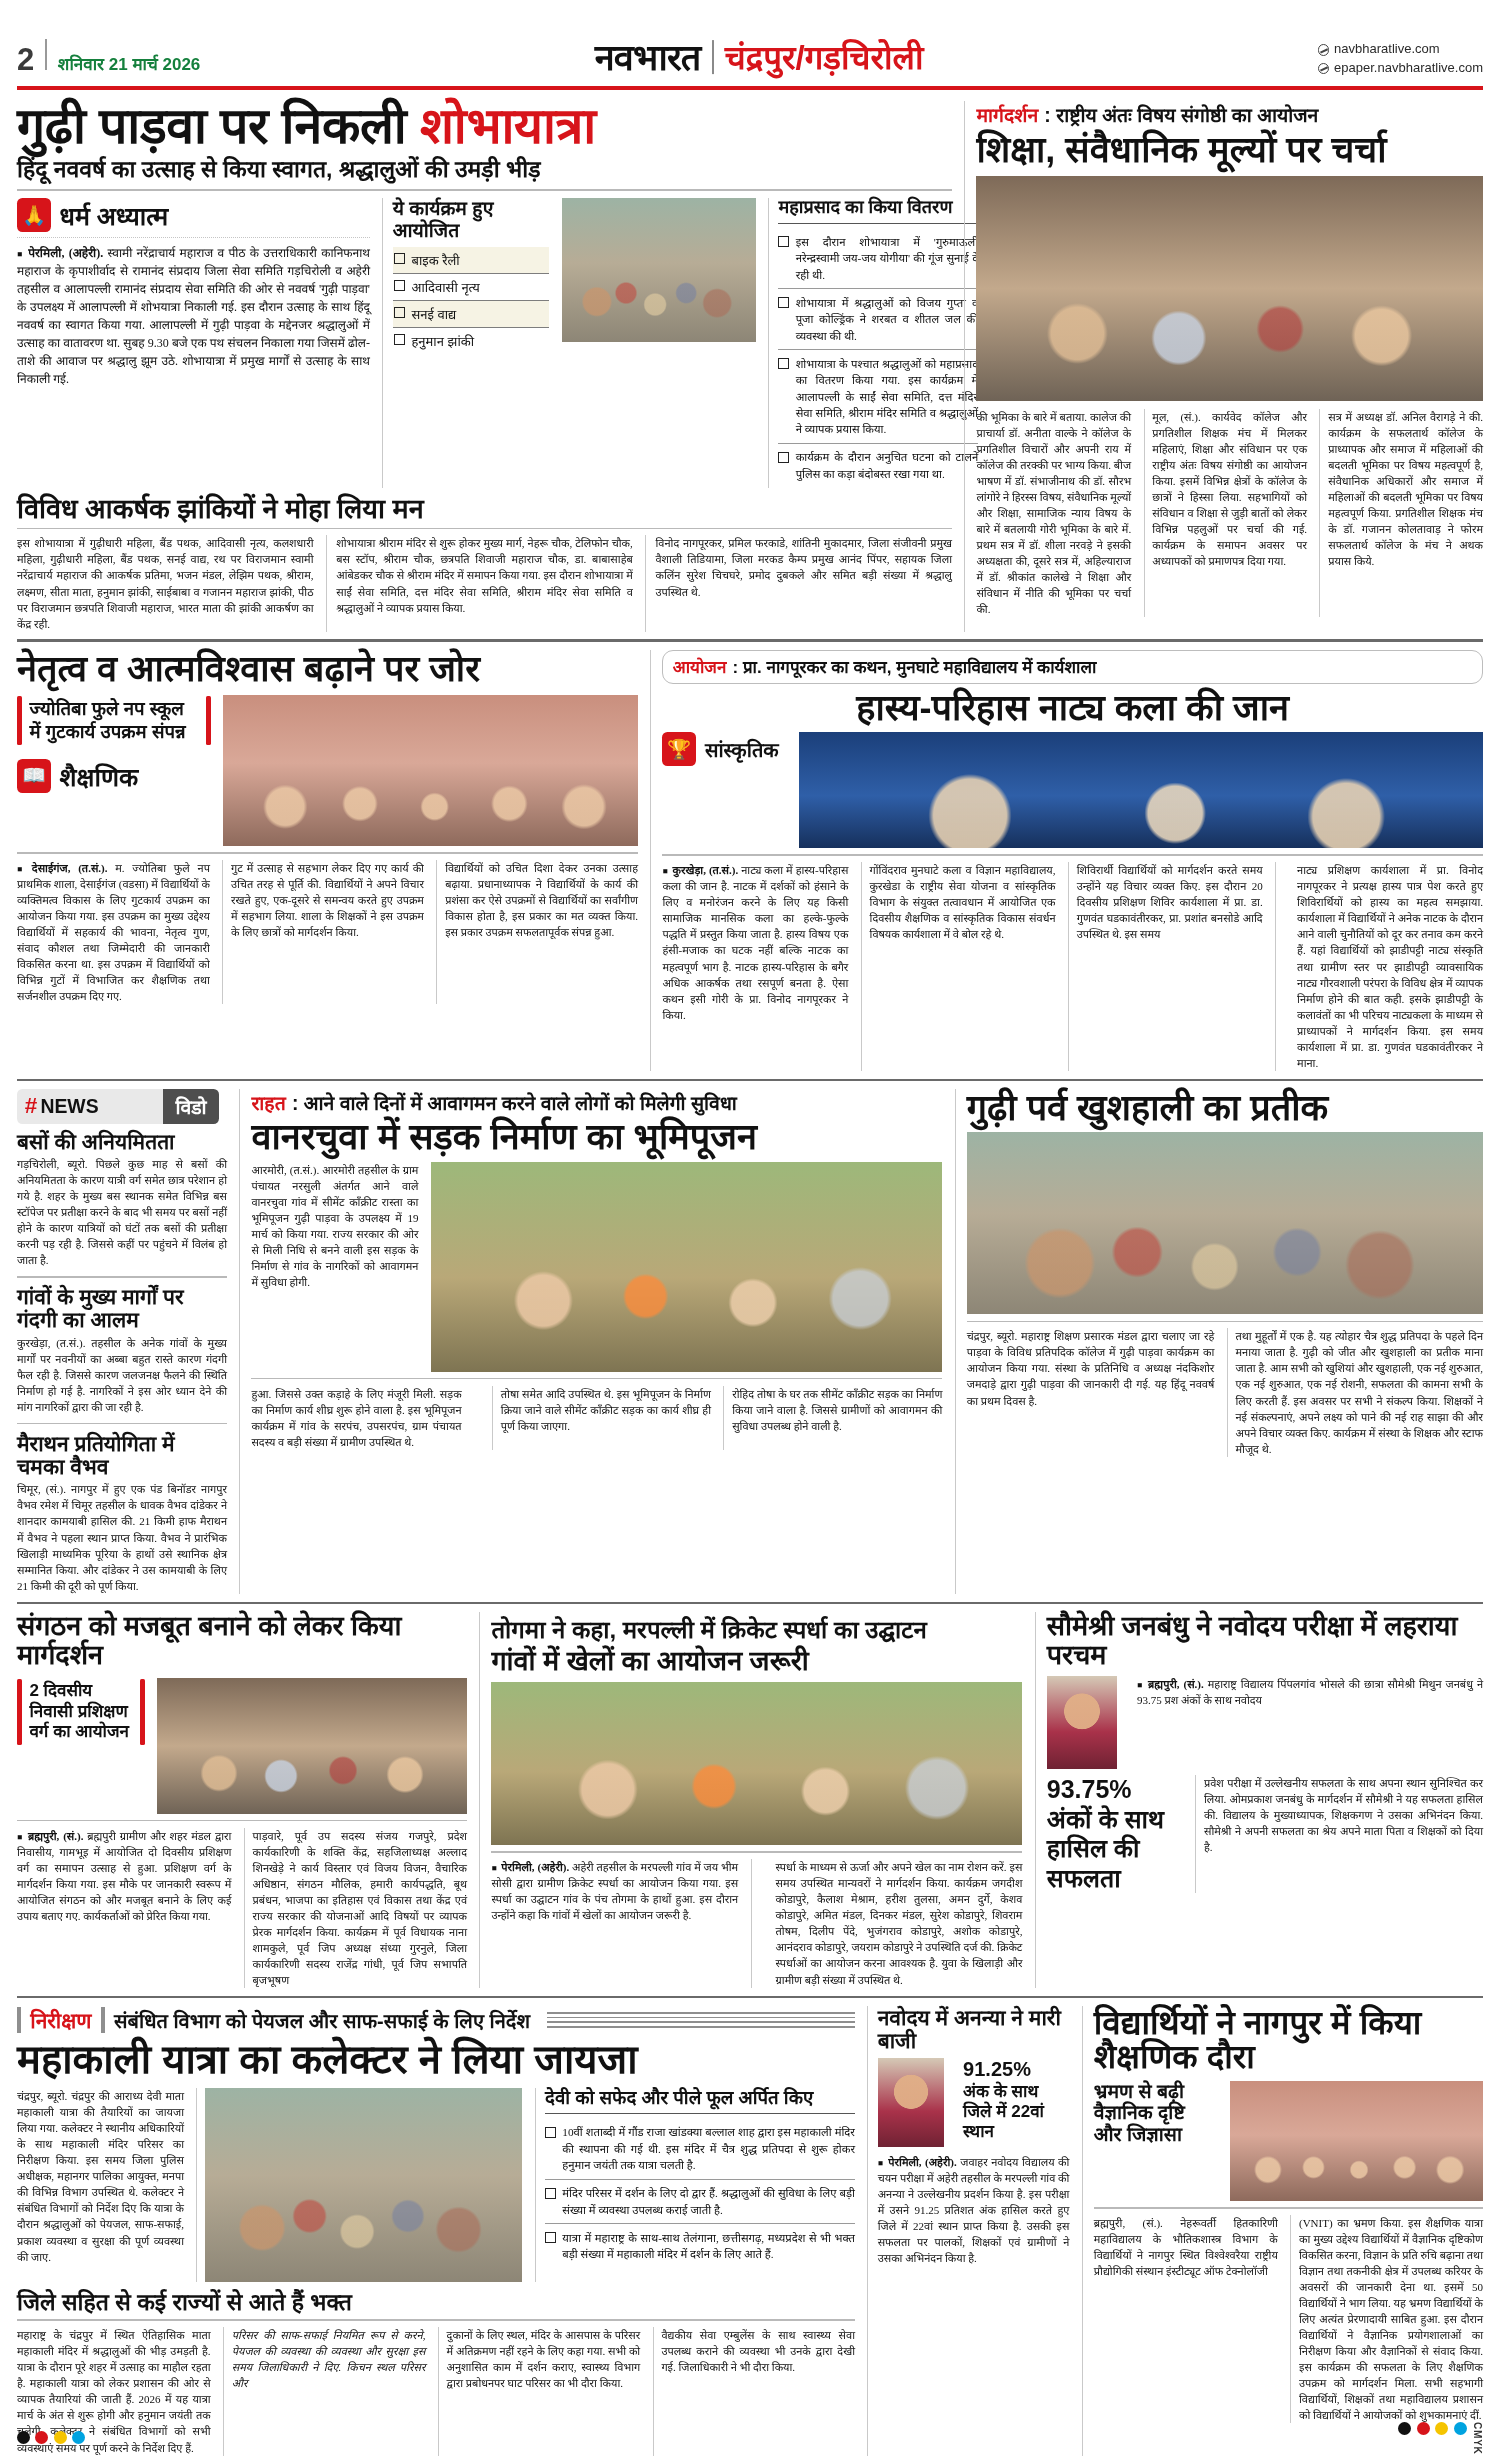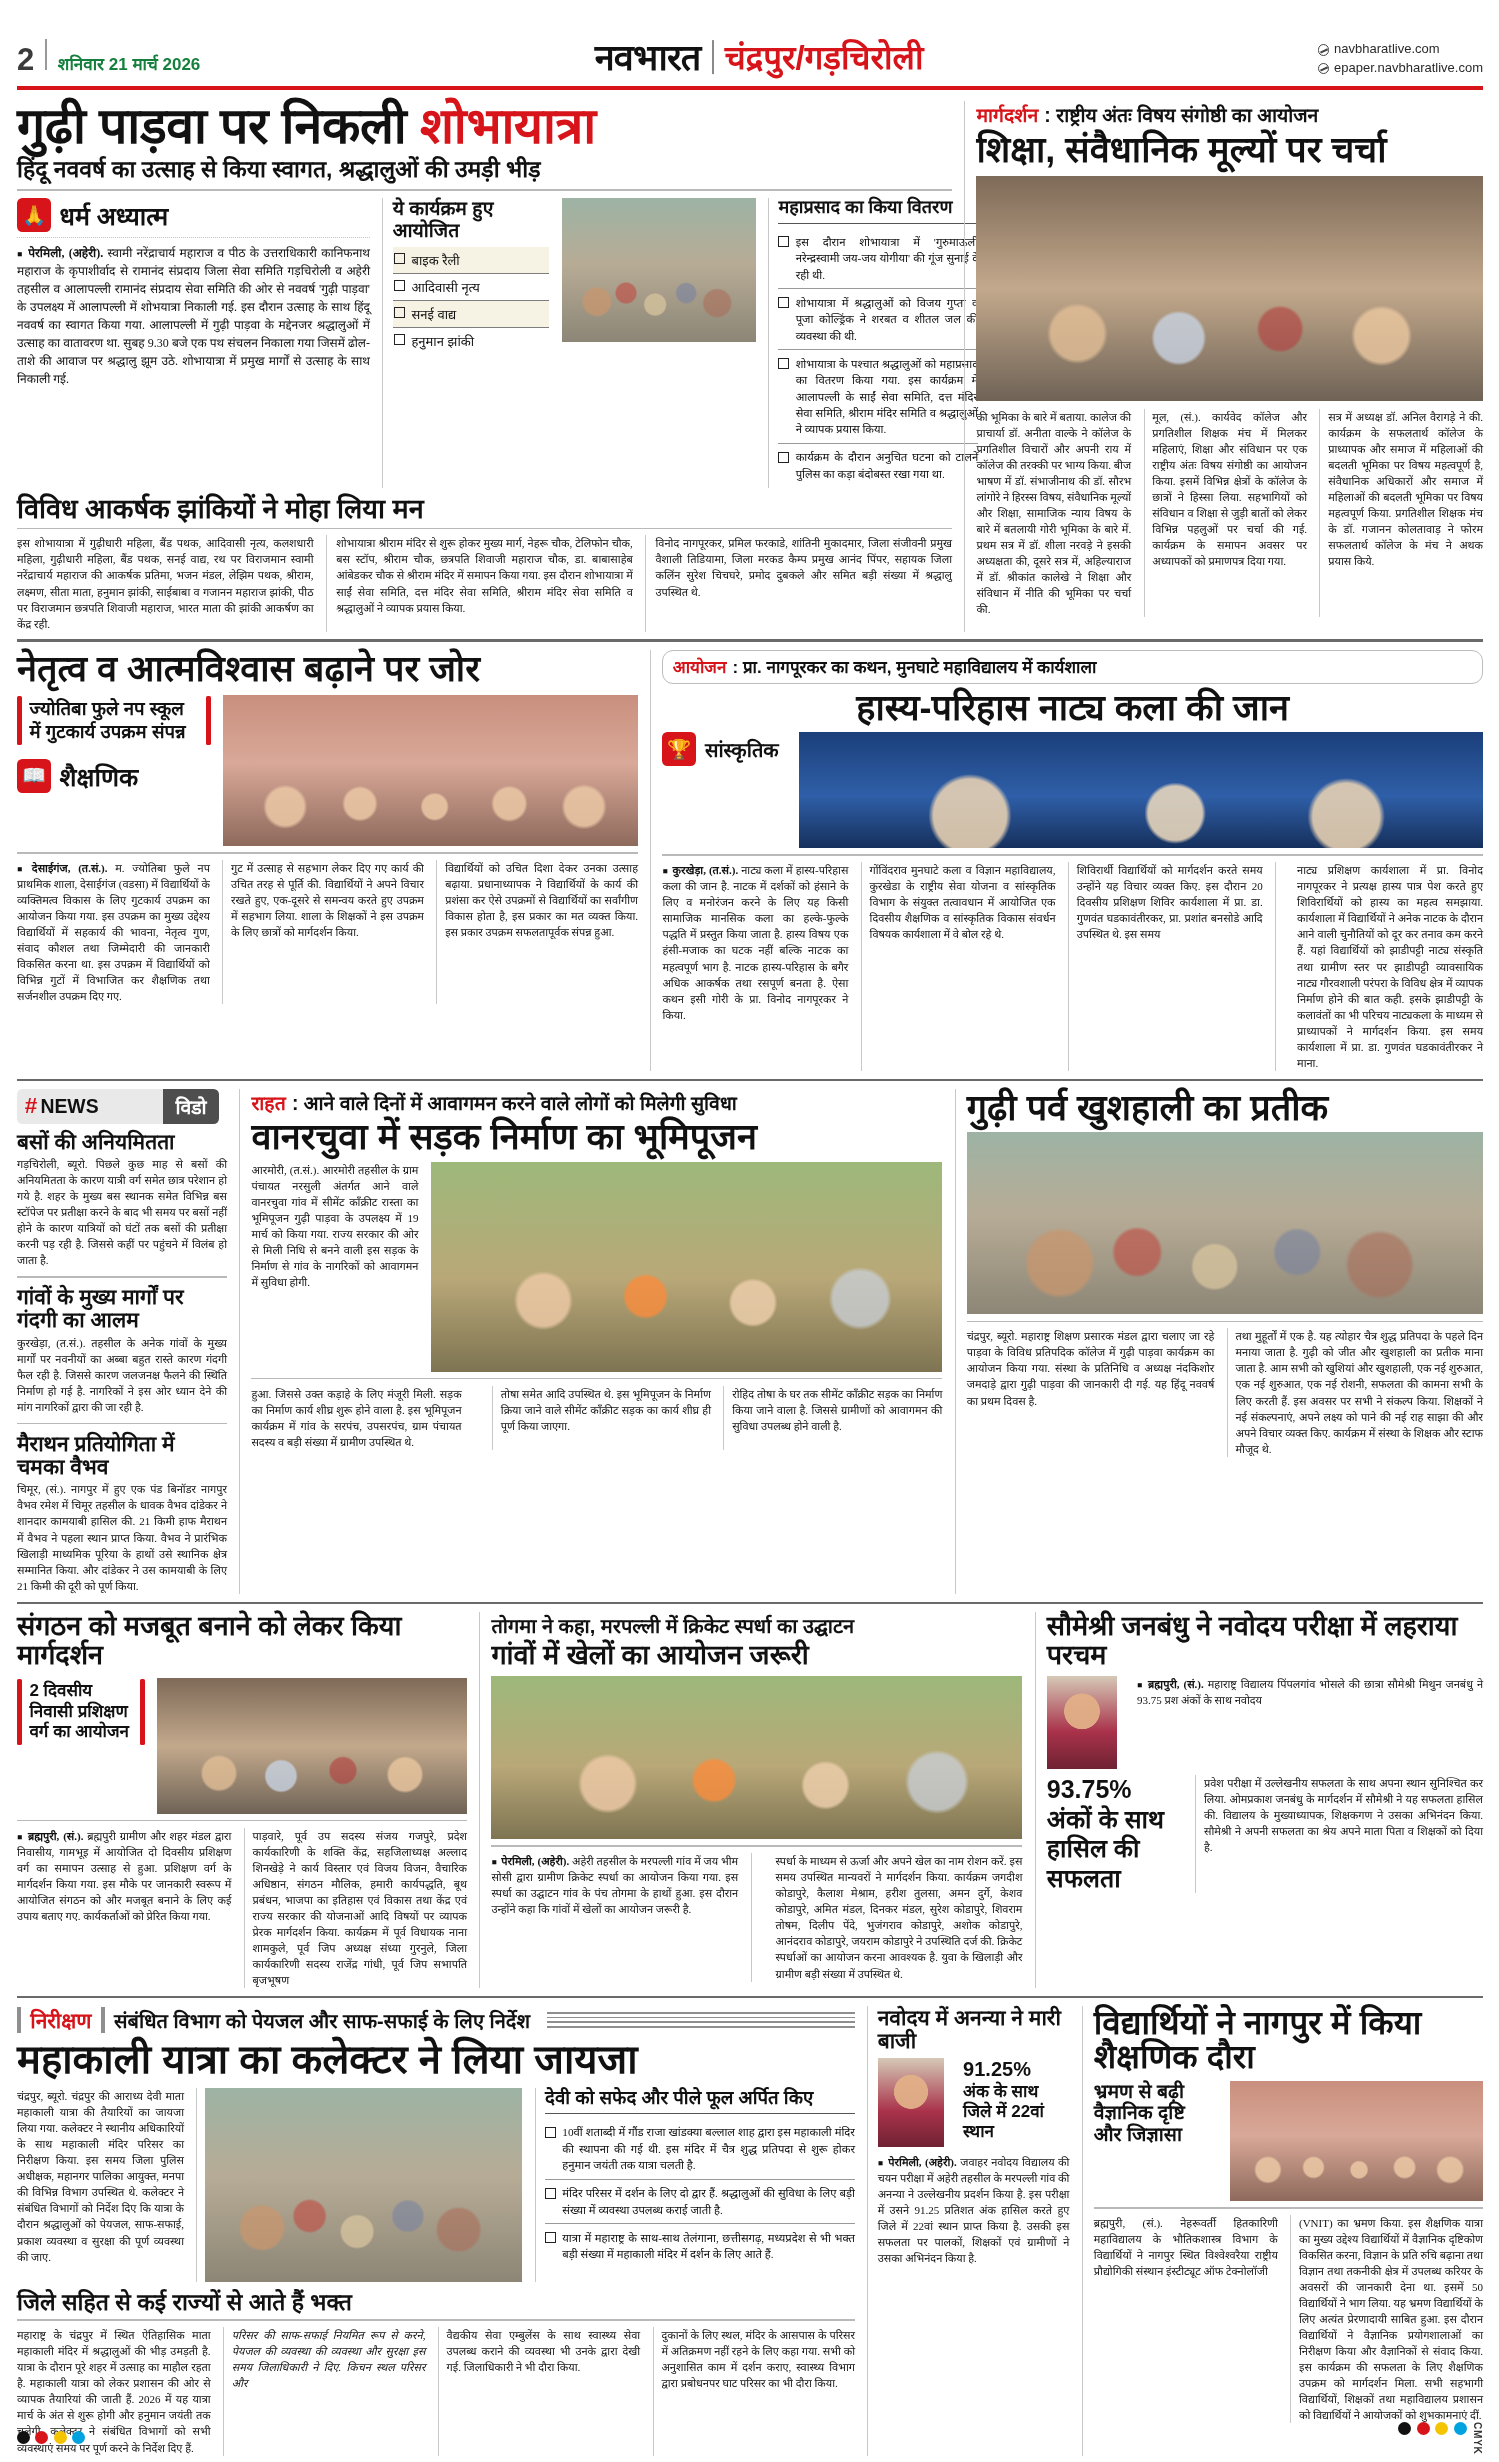--- a/index.html
+++ b/index.html
@@ -444,21 +444,21 @@
           <p class="body-txt sm"><span class="lead" style="font-weight:700;">ब्रह्मपुरी, (सं.).</span> <span>ब्रह्मपुरी ग्रामीण और शहर मंडल द्वारा निवासीय, गामभूइ में आयोजित दो दिवसीय प्रशिक्षण वर्ग का समापन उत्साह से हुआ. प्रशिक्षण वर्ग के मार्गदर्शन किया गया. इस मौके पर जानकारी स्वरूप में आयोजित संगठन को और मजबूत बनाने के लिए कई उपाय बताए गए. कार्यकर्ताओं को प्रेरित किया गया.</span></p>
         </div>
         <div class="col colrule" style="padding-left:7.8px;">
             <p class="body-txt sm">पाड़वारे, पूर्व उप सदस्य संजय गजपुरे, प्रदेश कार्यकारिणी के शक्ति केंद्र, सहजिलाध्यक्ष अल्लाद शिनखेड़े ने कार्य विस्तार एवं विजय विजन, वैचारिक अधिष्ठान, संगठन मौलिक, हमारी कार्यपद्धति, बूथ प्रबंधन, भाजपा का इतिहास एवं विकास तथा केंद्र एवं राज्य सरकार की योजनाओं आदि विषयों पर व्यापक प्रेरक मार्गदर्शन किया. कार्यक्रम में पूर्व विधायक नाना शामकुले, पूर्व जिप अध्यक्ष संध्या गुरनुले, जिला कार्यकारिणी सदस्य राजेंद्र गांधी, पूर्व जिप सभापति बृजभूषण</p>
           </div>
       </div>
     </div>
 
     <div style="width:543px; flex:none;" class="colrule">
       <div style="padding-left:11px;">
-        <div class="kicker" style="font-size:20px;">तोगमा ने कहा, मरपल्ली में क्रिकेट स्पर्धा का उद्घाटन</div>
+        <div class="kicker" style="font-size:24px;">तोगमा ने कहा, मरपल्ली में क्रिकेट स्पर्धा का उद्घाटन</div>
         <div class="hl-md" style="margin-top:2.3px;">गांवों में खेलों का आयोजन जरूरी</div>
         <div class="photo field" style="height:163px; margin-top:6.2px;"></div>
         <div class="rule-thin" style="margin:6.2px 0;"></div>
         <div class="row">
           <div class="col">
             <p class="body-txt sm"><span class="lead" style="font-weight:700;">पेरमिली, (अहेरी).</span> <span>अहेरी तहसील के मरपल्ली गांव में जय भीम सोसी द्वारा ग्रामीण क्रिकेट स्पर्धा का आयोजन किया गया. इस स्पर्धा का उद्घाटन गांव के पंच तोगमा के हाथों हुआ. इस दौरान उन्होंने कहा कि गांवों में खेलों का आयोजन जरूरी है.</span></p>
           </div>
           <div class="col colrule" style="padding-left:24px;">
               <p class="body-txt sm">स्पर्धा के माध्यम से ऊर्जा और अपने खेल का नाम रोशन करें. इस समय उपस्थित मान्यवरों ने मार्गदर्शन किया. कार्यक्रम जगदीश कोडापुरे, कैलाश मेश्राम, हरीश तुलसा, अमन दुर्गे, केशव कोडापुरे, अमित मंडल, दिनकर मंडल, सुरेश कोडापुरे, शिवराम तोषम, दिलीप पेंदे, भुजंगराव कोडापुरे, अशोक कोडापुरे, आनंदराव कोडापुरे, जयराम कोडापुरे ने उपस्थिति दर्ज की. क्रिकेट स्पर्धाओं का आयोजन करना आवश्यक है. युवा के खिलाड़ी और ग्रामीण बड़ी संख्या में उपस्थित थे.</p>
             </div>
@@ -530,24 +530,24 @@
       <div class="hl-md" style="margin-top:7.8px; font-size:23px;">जिले सहित से कई राज्यों से आते हैं भक्त</div>
       <div class="rule-thin" style="margin:4.7px 0 6.2px;"></div>
       <div class="row">
         <div class="col">
             <p class="body-txt sm">महाराष्ट्र के चंद्रपुर में स्थित ऐतिहासिक माता महाकाली मंदिर में श्रद्धालुओं की भीड़ उमड़ती है. यात्रा के दौरान पूरे शहर में उत्साह का माहौल रहता है. महाकाली यात्रा को लेकर प्रशासन की ओर से व्यापक तैयारियां की जाती हैं. 2026 में यह यात्रा मार्च के अंत से शुरू होगी और हनुमान जयंती तक चलेगी. कलेक्टर ने संबंधित विभागों को सभी व्यवस्थाएं समय पर पूर्ण करने के निर्देश दिए हैं.</p>
           </div>
         <div class="col colrule" style="padding-left:7.8px;font-style:italic;">
             <p class="body-txt sm">परिसर की साफ-सफाई नियमित रूप से करने, पेयजल की व्यवस्था की व्यवस्था और सुरक्षा इस समय जिलाधिकारी ने दिए. किचन स्थल परिसर और</p>
           </div>
         <div class="col colrule" style="padding-left:7.8px;">
+            <p class="body-txt sm">दुकानों के लिए स्थल, मंदिर के आसपास के परिसर में अतिक्रमण नहीं रहने के लिए कहा गया. सभी को अनुशासित काम में दर्शन कराए, स्वास्थ्य विभाग द्वारा प्रबोधनपर घाट परिसर का भी दौरा किया.</p>
+          </div>
+        <div class="col colrule" style="padding-left:7.8px;">
             <p class="body-txt sm">वैद्यकीय सेवा एम्बुलेंस के साथ स्वास्थ्य सेवा उपलब्ध कराने की व्यवस्था भी उनके द्वारा देखी गई. जिलाधिकारी ने भी दौरा किया.</p>
-          </div>
-        <div class="col colrule" style="padding-left:7.8px;">
-            <p class="body-txt sm">दुकानों के लिए स्थल, मंदिर के आसपास के परिसर में अतिक्रमण नहीं रहने के लिए कहा गया. सभी को अनुशासित काम में दर्शन कराए, स्वास्थ्य विभाग द्वारा प्रबोधनपर घाट परिसर का भी दौरा किया.</p>
           </div>
       </div>
     </div>
 
     <div style="width:202px; flex:none;" class="colrule">
       <div style="padding-left:9.3px;">
         <div class="hl-sm">नवोदय में अनन्या ने मारी बाजी</div>
         <div class="row" style="margin-top:6.2px;">
           <div style="width:66px; flex:none;">
             <div class="photo portrait" style="height:89px;"></div>

